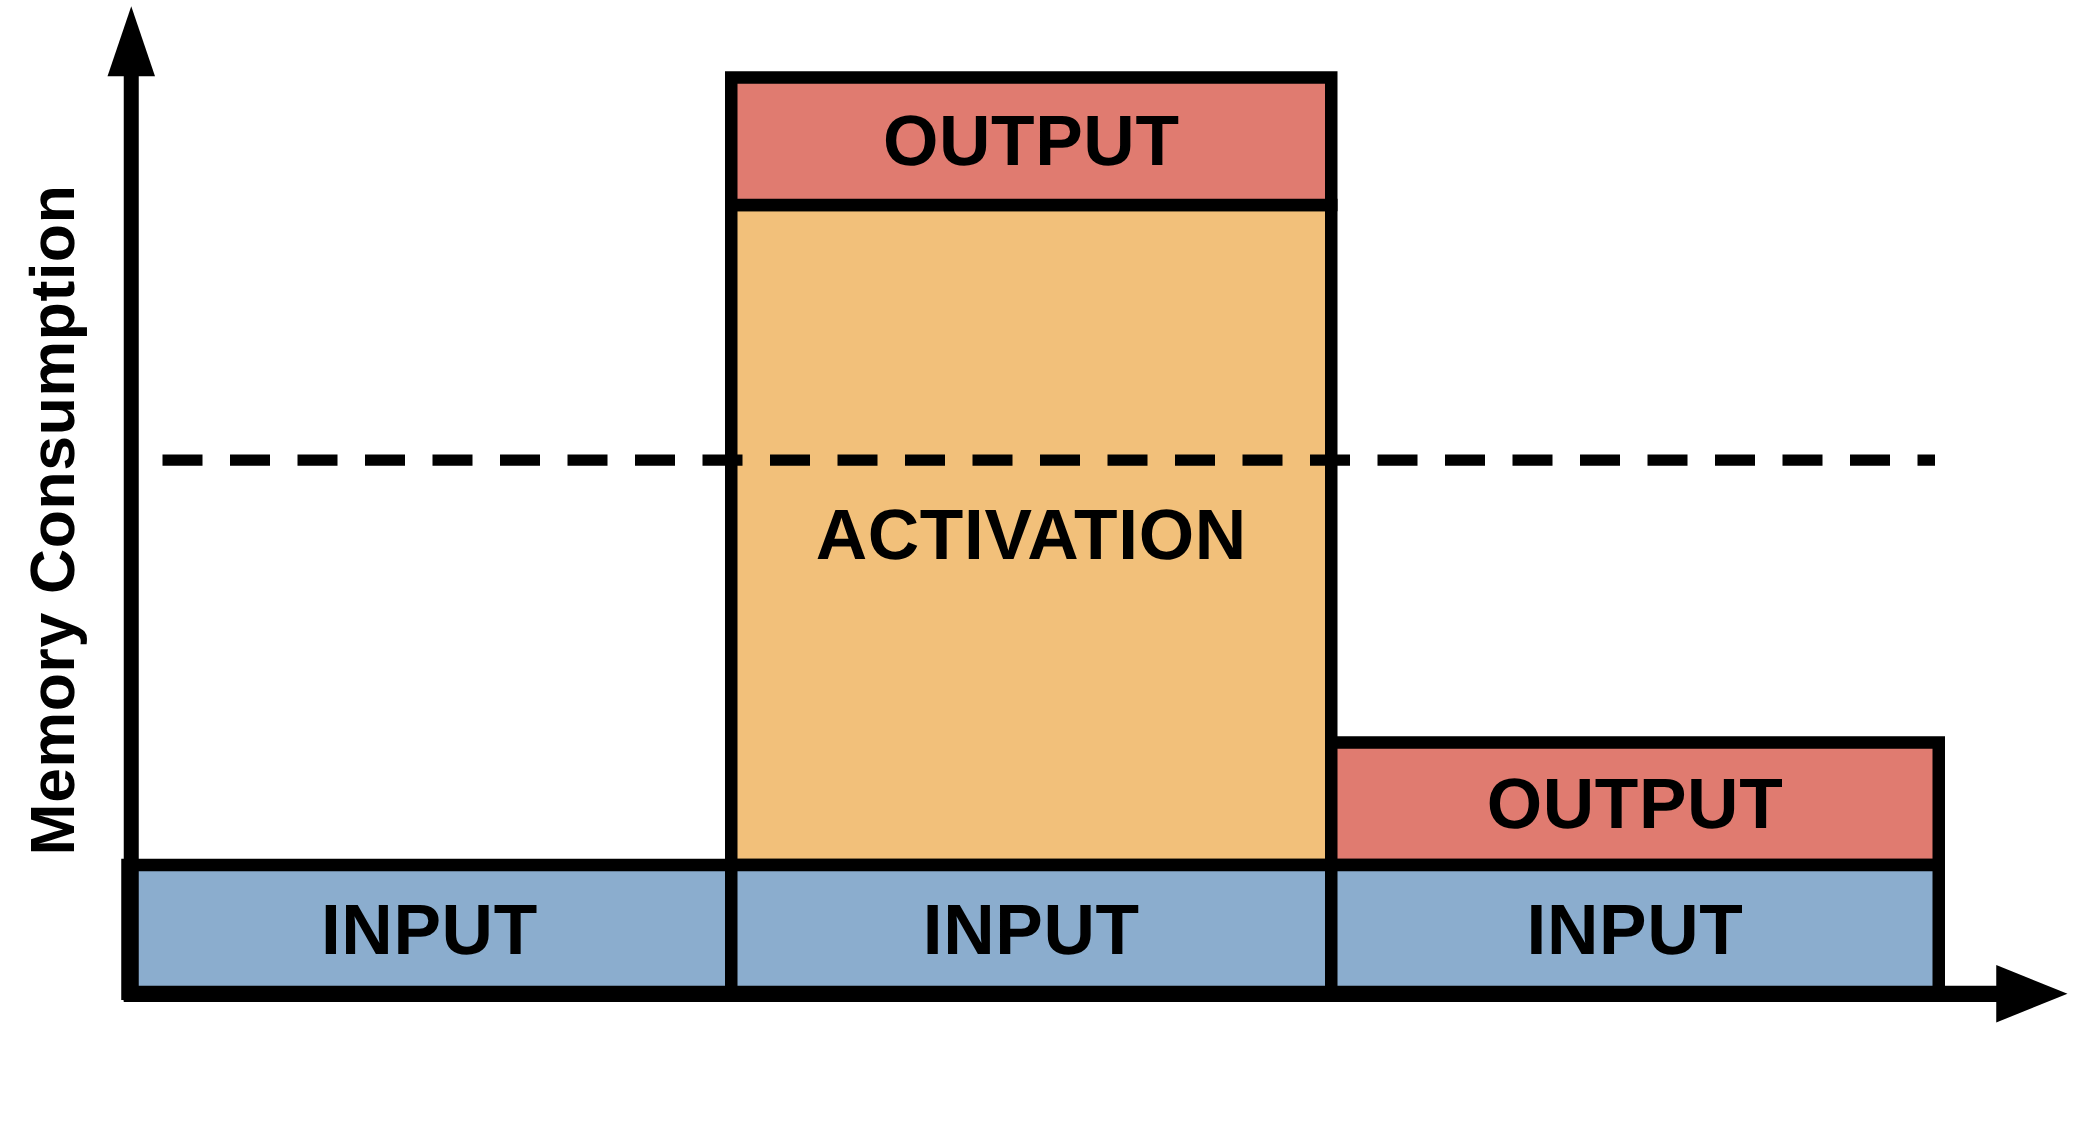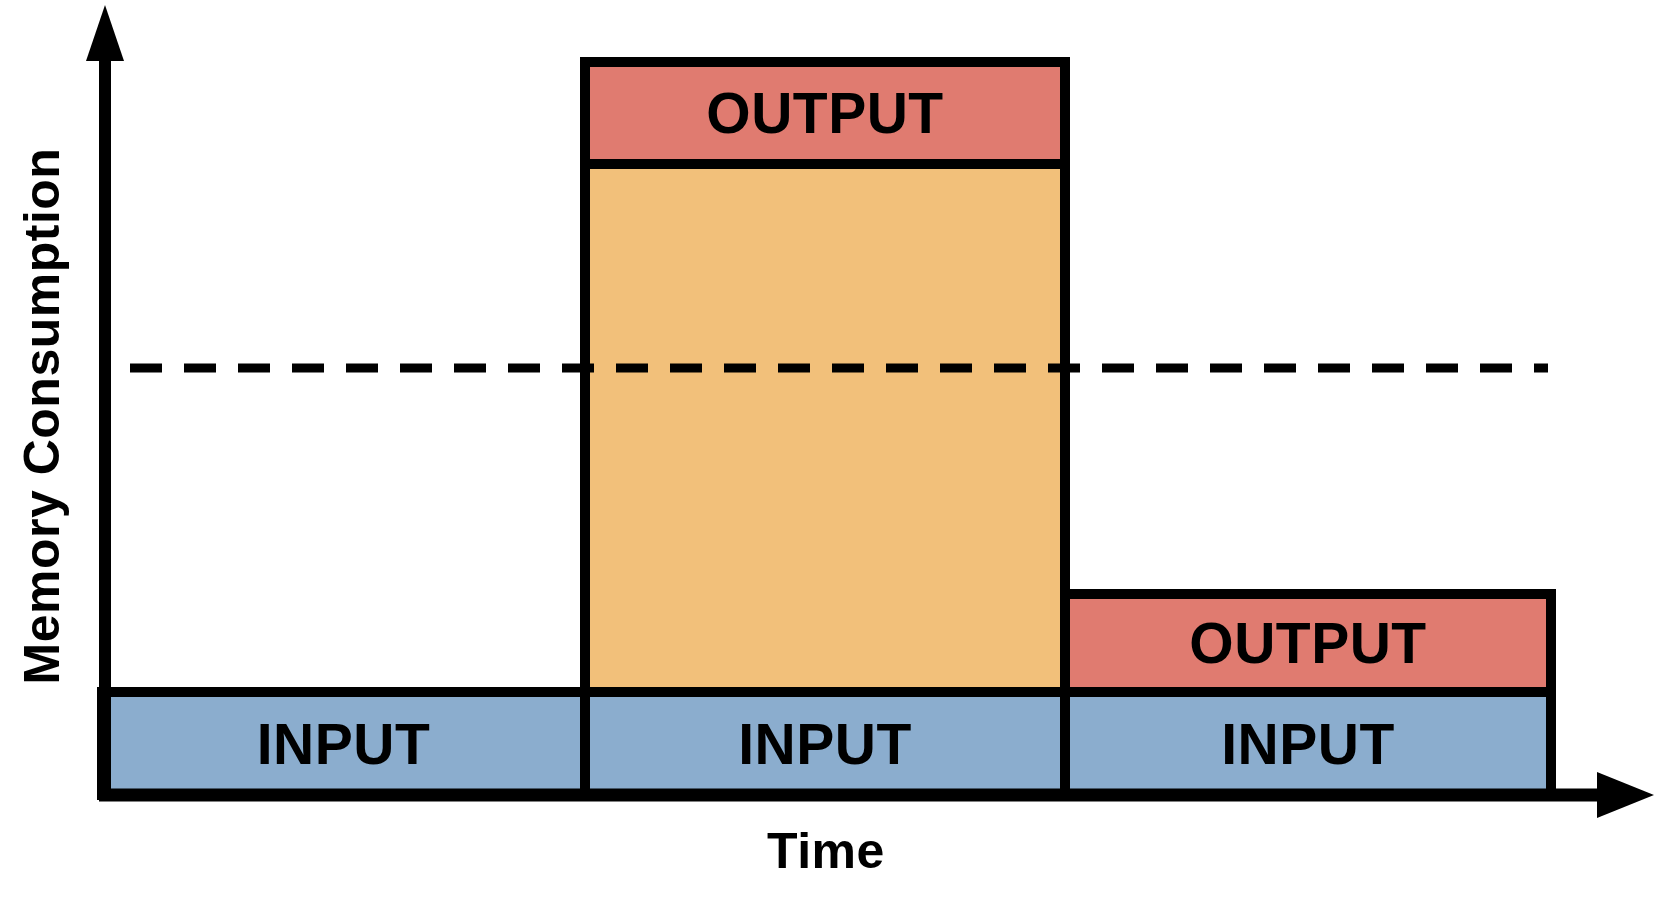--- a/index.html
+++ b/index.html
@@ -60,21 +60,21 @@
     <line class="axis-line" x1="105" y1="801" x2="105" y2="55" stroke-width="12"></line>
     <polygon points="105,5 86,61 124,61" fill="#000000"></polygon>
 
     <line class="axis-line" x1="99" y1="795" x2="1604" y2="795" stroke-width="13"></line>
     <polygon points="1654,795 1597,772 1597,818" fill="#000000"></polygon>
   </svg>
 
   <div class="label label-input-1">INPUT</div>
 
   <div class="label label-input-2">INPUT</div>
+  <div class="label label-activation">ACTIVATION</div>
   <div class="label label-output-2">OUTPUT</div>
 
   <div class="label label-input-3">INPUT</div>
   <div class="label label-output-3">OUTPUT</div>
 
   <div class="label axis-label label-y-axis">Memory Consumption</div>
-  <div class="label axis-label label-x-axis">Time</div>
 
 </div>
 
 </body></html>

